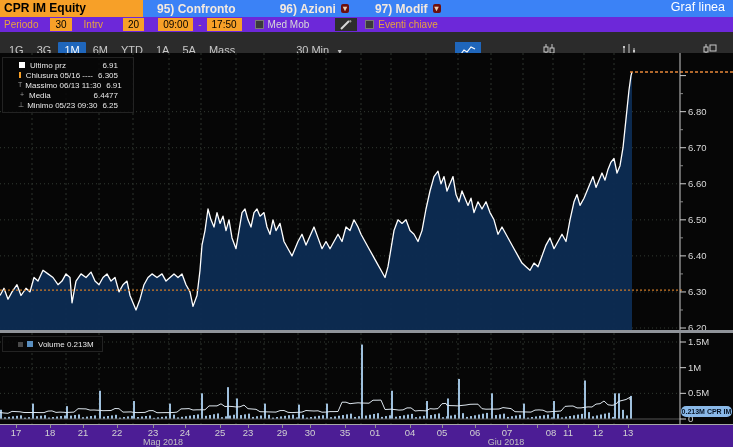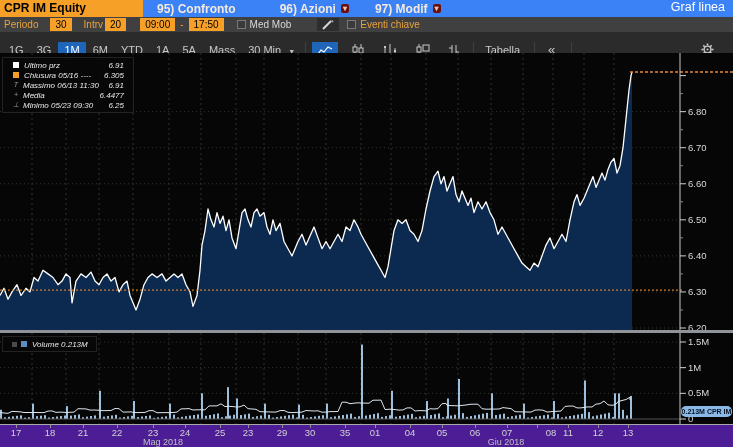--- a/index.html
+++ b/index.html
@@ -7,41 +7,41 @@
          font-family:"Liberation Sans",sans-serif;}
   
   .row1{position:absolute;top:0;left:0;width:733px;height:17px;background:#3b82f6;
         display:flex;}
   .ticker{width:143px;height:17px;background:#f7a028;color:#000;font-weight:bold;
           font-size:12px;line-height:17px;padding-left:4px;box-sizing:border-box;white-space:nowrap;}
   .menuitem{color:#f3e9df;font-weight:bold;font-size:12px;white-space:nowrap;display:flex;align-items:center;}
   .menucaret{font-size:8px;color:#e8cdb2;margin-left:5px;background:#6d0f0e;padding:0 2px;border-radius:2px;}
   .charttitle{margin-left:auto;margin-right:8px;color:#fff;font-size:12.5px;}
   
-  .row2{position:absolute;top:17px;left:0;width:733px;height:15px;background:#404040;
+  .row2{position:absolute;top:17px;left:0;width:733px;height:15px;background:#6d28d9;
         display:flex;align-items:center;font-size:10px;color:#e8a33d;}
   .obox{background:#f7a028;color:#000;height:13px;line-height:13px;padding:0 5px;font-size:10px;white-space:nowrap;}
   .cb{width:7px;height:7px;background:#3a3a3a;border:1px solid #7a7a7a;}
   .iconbtn2{width:22px;height:13px;background:#2e2e2e;display:flex;align-items:center;justify-content:center;}
   
   .row3{position:absolute;top:32px;left:0;width:733px;height:35px;background:#2b2b2b;
-        display:flex;align-items:center;font-size:11px;color:#c9c9c9;}
+        display:flex;align-items:center;font-size:11px;color:#c9c9c9;gap:48px;}
   .tb{padding:2px 6px;margin-left:1px;border-radius:1px;white-space:nowrap;cursor:default;}
   .tb.sel{background:#1f66bb;color:#fff;}
   .tbicon{padding:2px 5px;margin-left:2px;display:flex;align-items:center;}
   .tbicon.sel{background:#1f66bb;}
   .sep{width:1px;height:15px;background:#3f3f3f;margin:0 4px;}
   .carets{font-size:7px;margin-left:4px;color:#bdbdbd;}
   
   #mainChart{position:absolute;top:53px;left:0;}
   #volChart{position:absolute;top:333px;left:0;}
   .divider{position:absolute;top:330px;left:0;width:733px;height:3px;background:#90949a;cursor:row-resize;}
   
   .legend{position:absolute;left:2px;background:rgba(8,8,8,0.88);border:1px solid #232323;
-          padding:2px 9px;z-index:5;width:132px;box-sizing:border-box;font-style:italic;}
+          padding:2px 15px;z-index:5;width:132px;box-sizing:border-box;}
   .lgrow{display:flex;align-items:center;height:10px;font-size:8px;color:#e9e9e9;white-space:nowrap;}
   .mk{width:8px;margin-right:3px;text-align:center;font-size:7px;color:#9a9a9a;line-height:8px;}
   .mk.sq{width:6px;height:6px;margin:0 5px 0 1px;}
   .lgval{margin-left:auto;padding-left:5px;}
   .lgcaret{width:5px;height:5px;background:#4a4a4a;margin-right:3px;}
   
   .badge{position:absolute;top:406px;left:681px;width:51px;height:11px;background:#8ab9e8;
          border-radius:5px;color:#071425;font-size:7px;font-weight:bold;line-height:11px;
          text-align:center;white-space:nowrap;}
   
@@ -69,21 +69,21 @@
       <span>97) Modif</span>
       <span class="menucaret">▾</span>
     </div>
     <div class="charttitle">Graf linea</div>
   </div>
 
   <div class="row2">
     <span style="margin-left:4px">Periodo</span>
     <span class="obox" style="margin-left:12px">30</span>
     <span style="margin-left:12px">Intrv</span>
-    <span class="obox" style="margin-left:2px">20</span>
+    <span class="obox" style="margin-left:20px">20</span>
     <span class="obox" style="margin-left:14px">09:00</span>
     <span style="margin-left:5px">-</span>
     <span class="obox" style="margin-left:5px">17:50</span>
     <span class="cb" style="margin-left:13px"></span>
     <span style="margin-left:4px;color:#d8d8d8">Med Mob</span>
     <span class="iconbtn2" style="margin-left:26px">
       <svg width="12" height="10">
         <line x1="1" y1="9" x2="9" y2="1" stroke="#d8d8d8" stroke-width="2"></line>
         <line x1="9.5" y1="0.5" x2="11" y2="2" stroke="#9a9a9a" stroke-width="2"></line>
       </svg>

